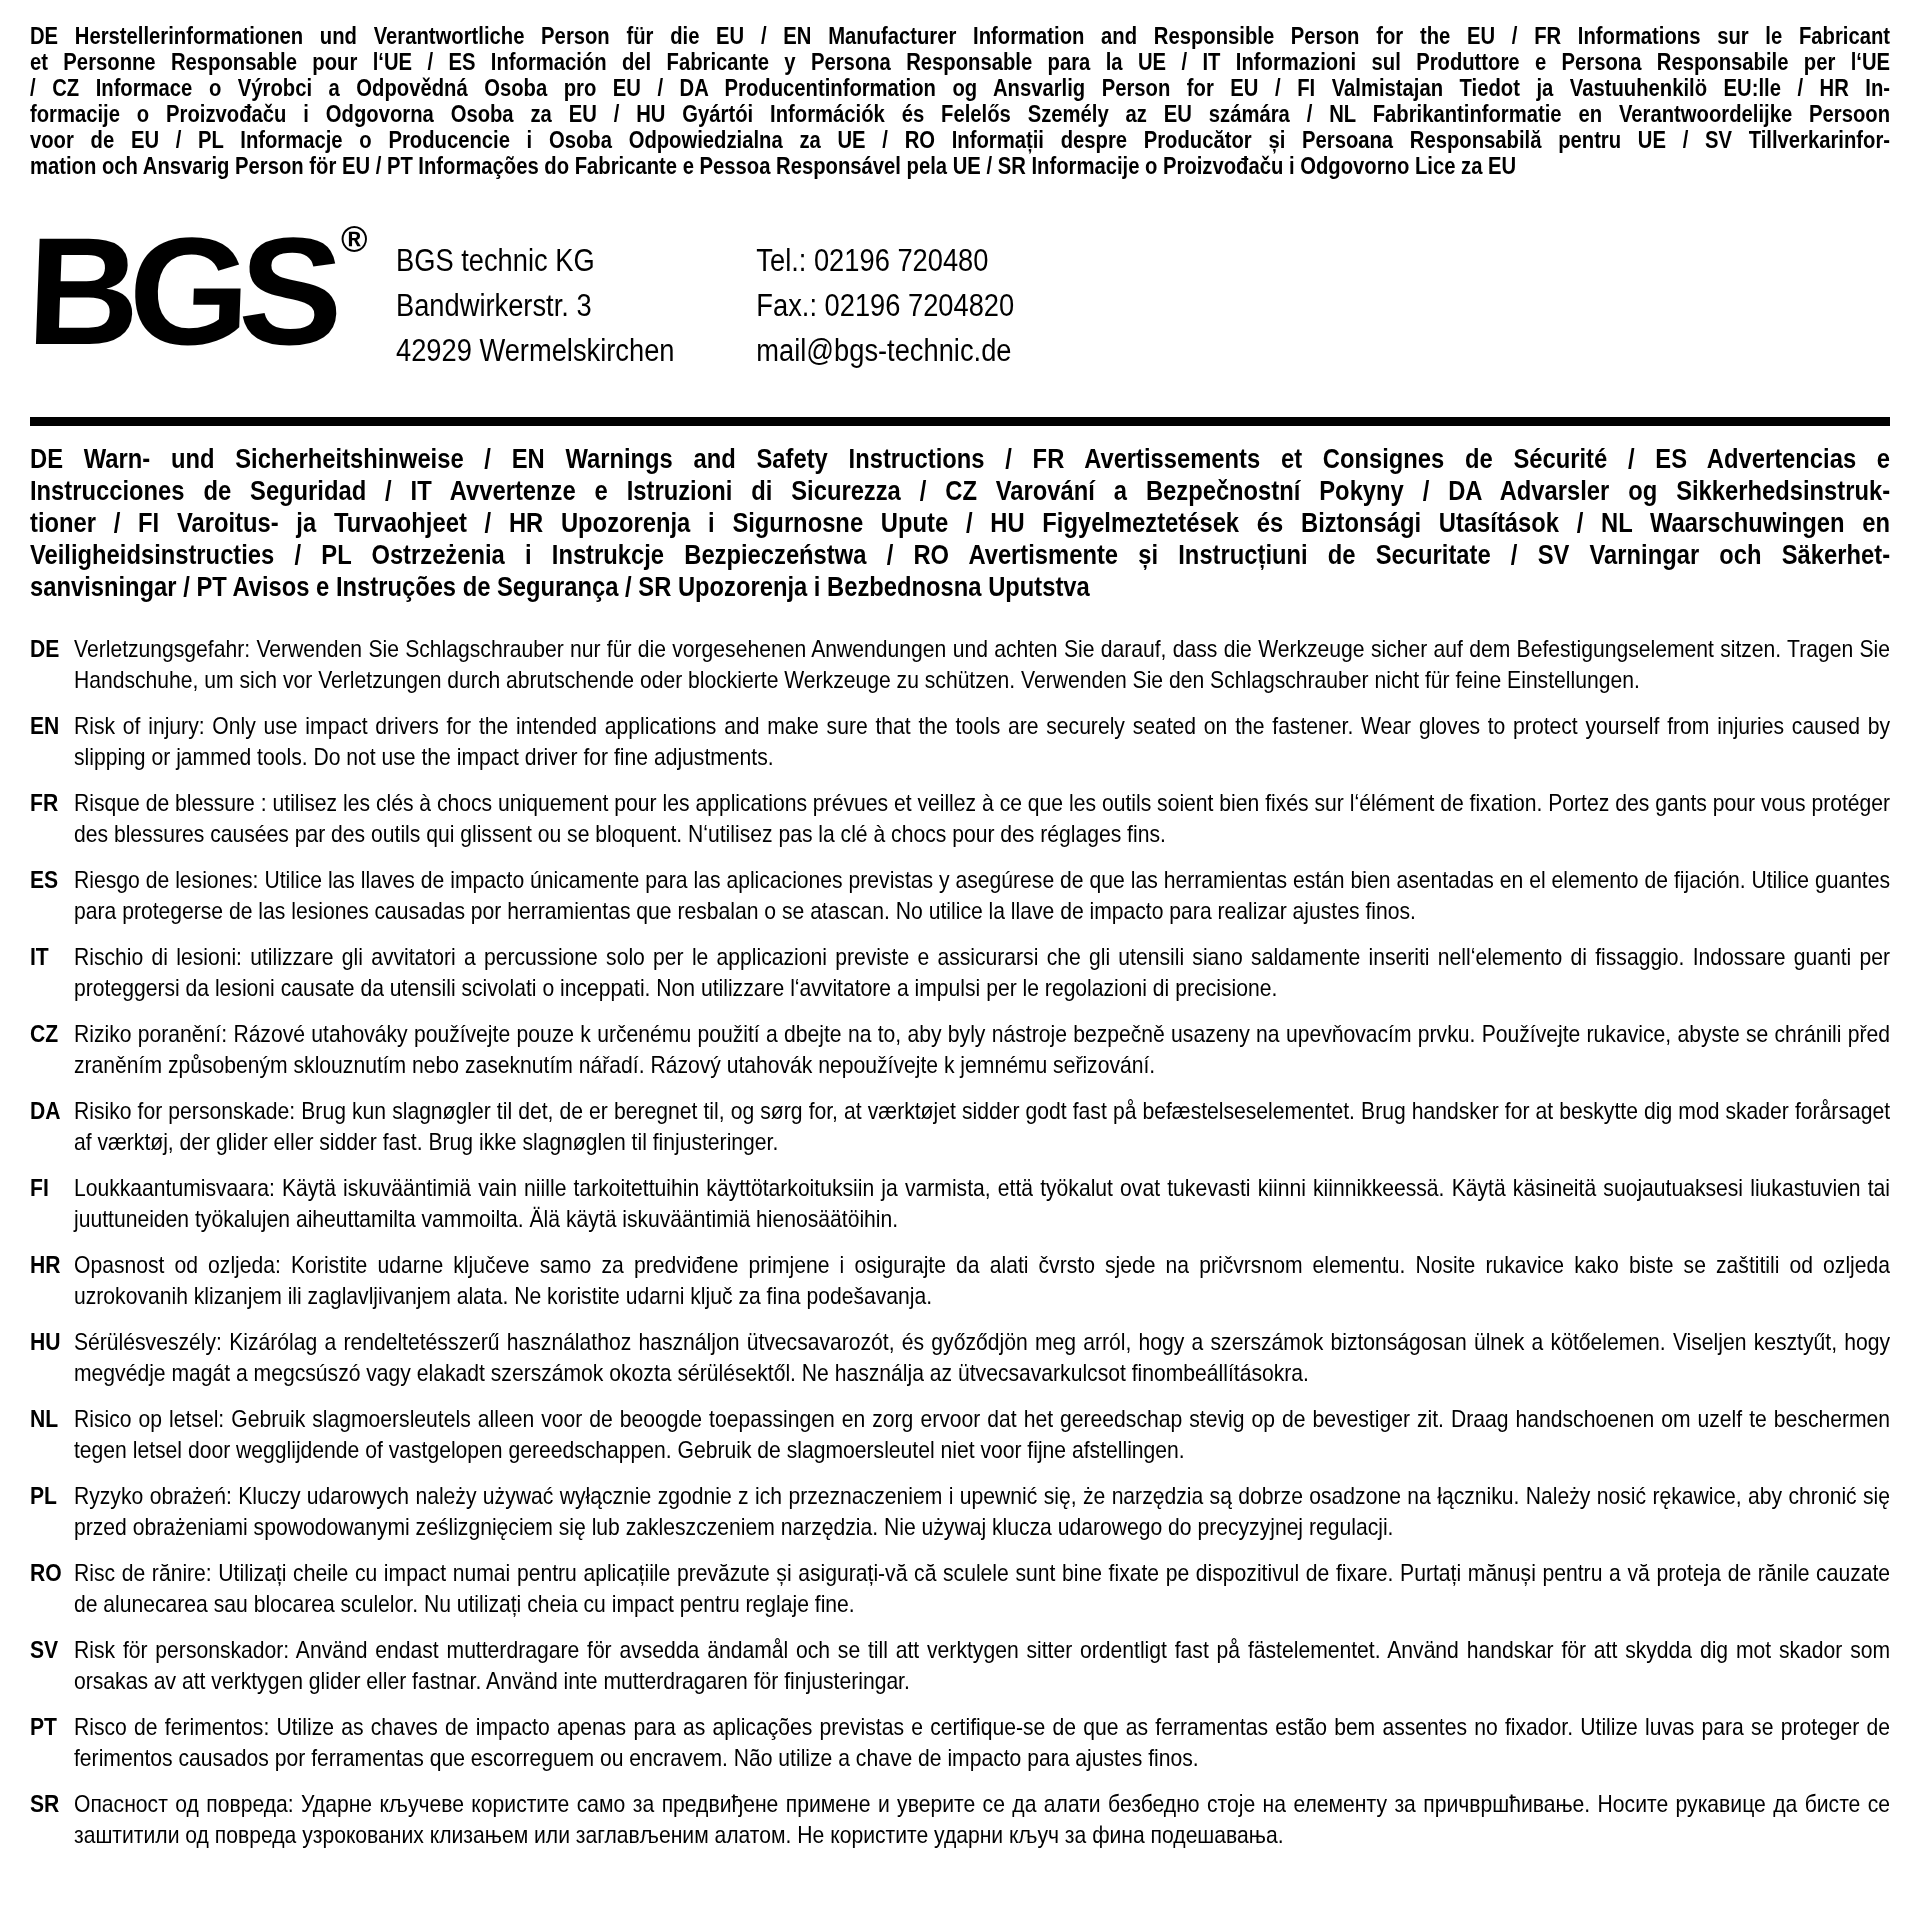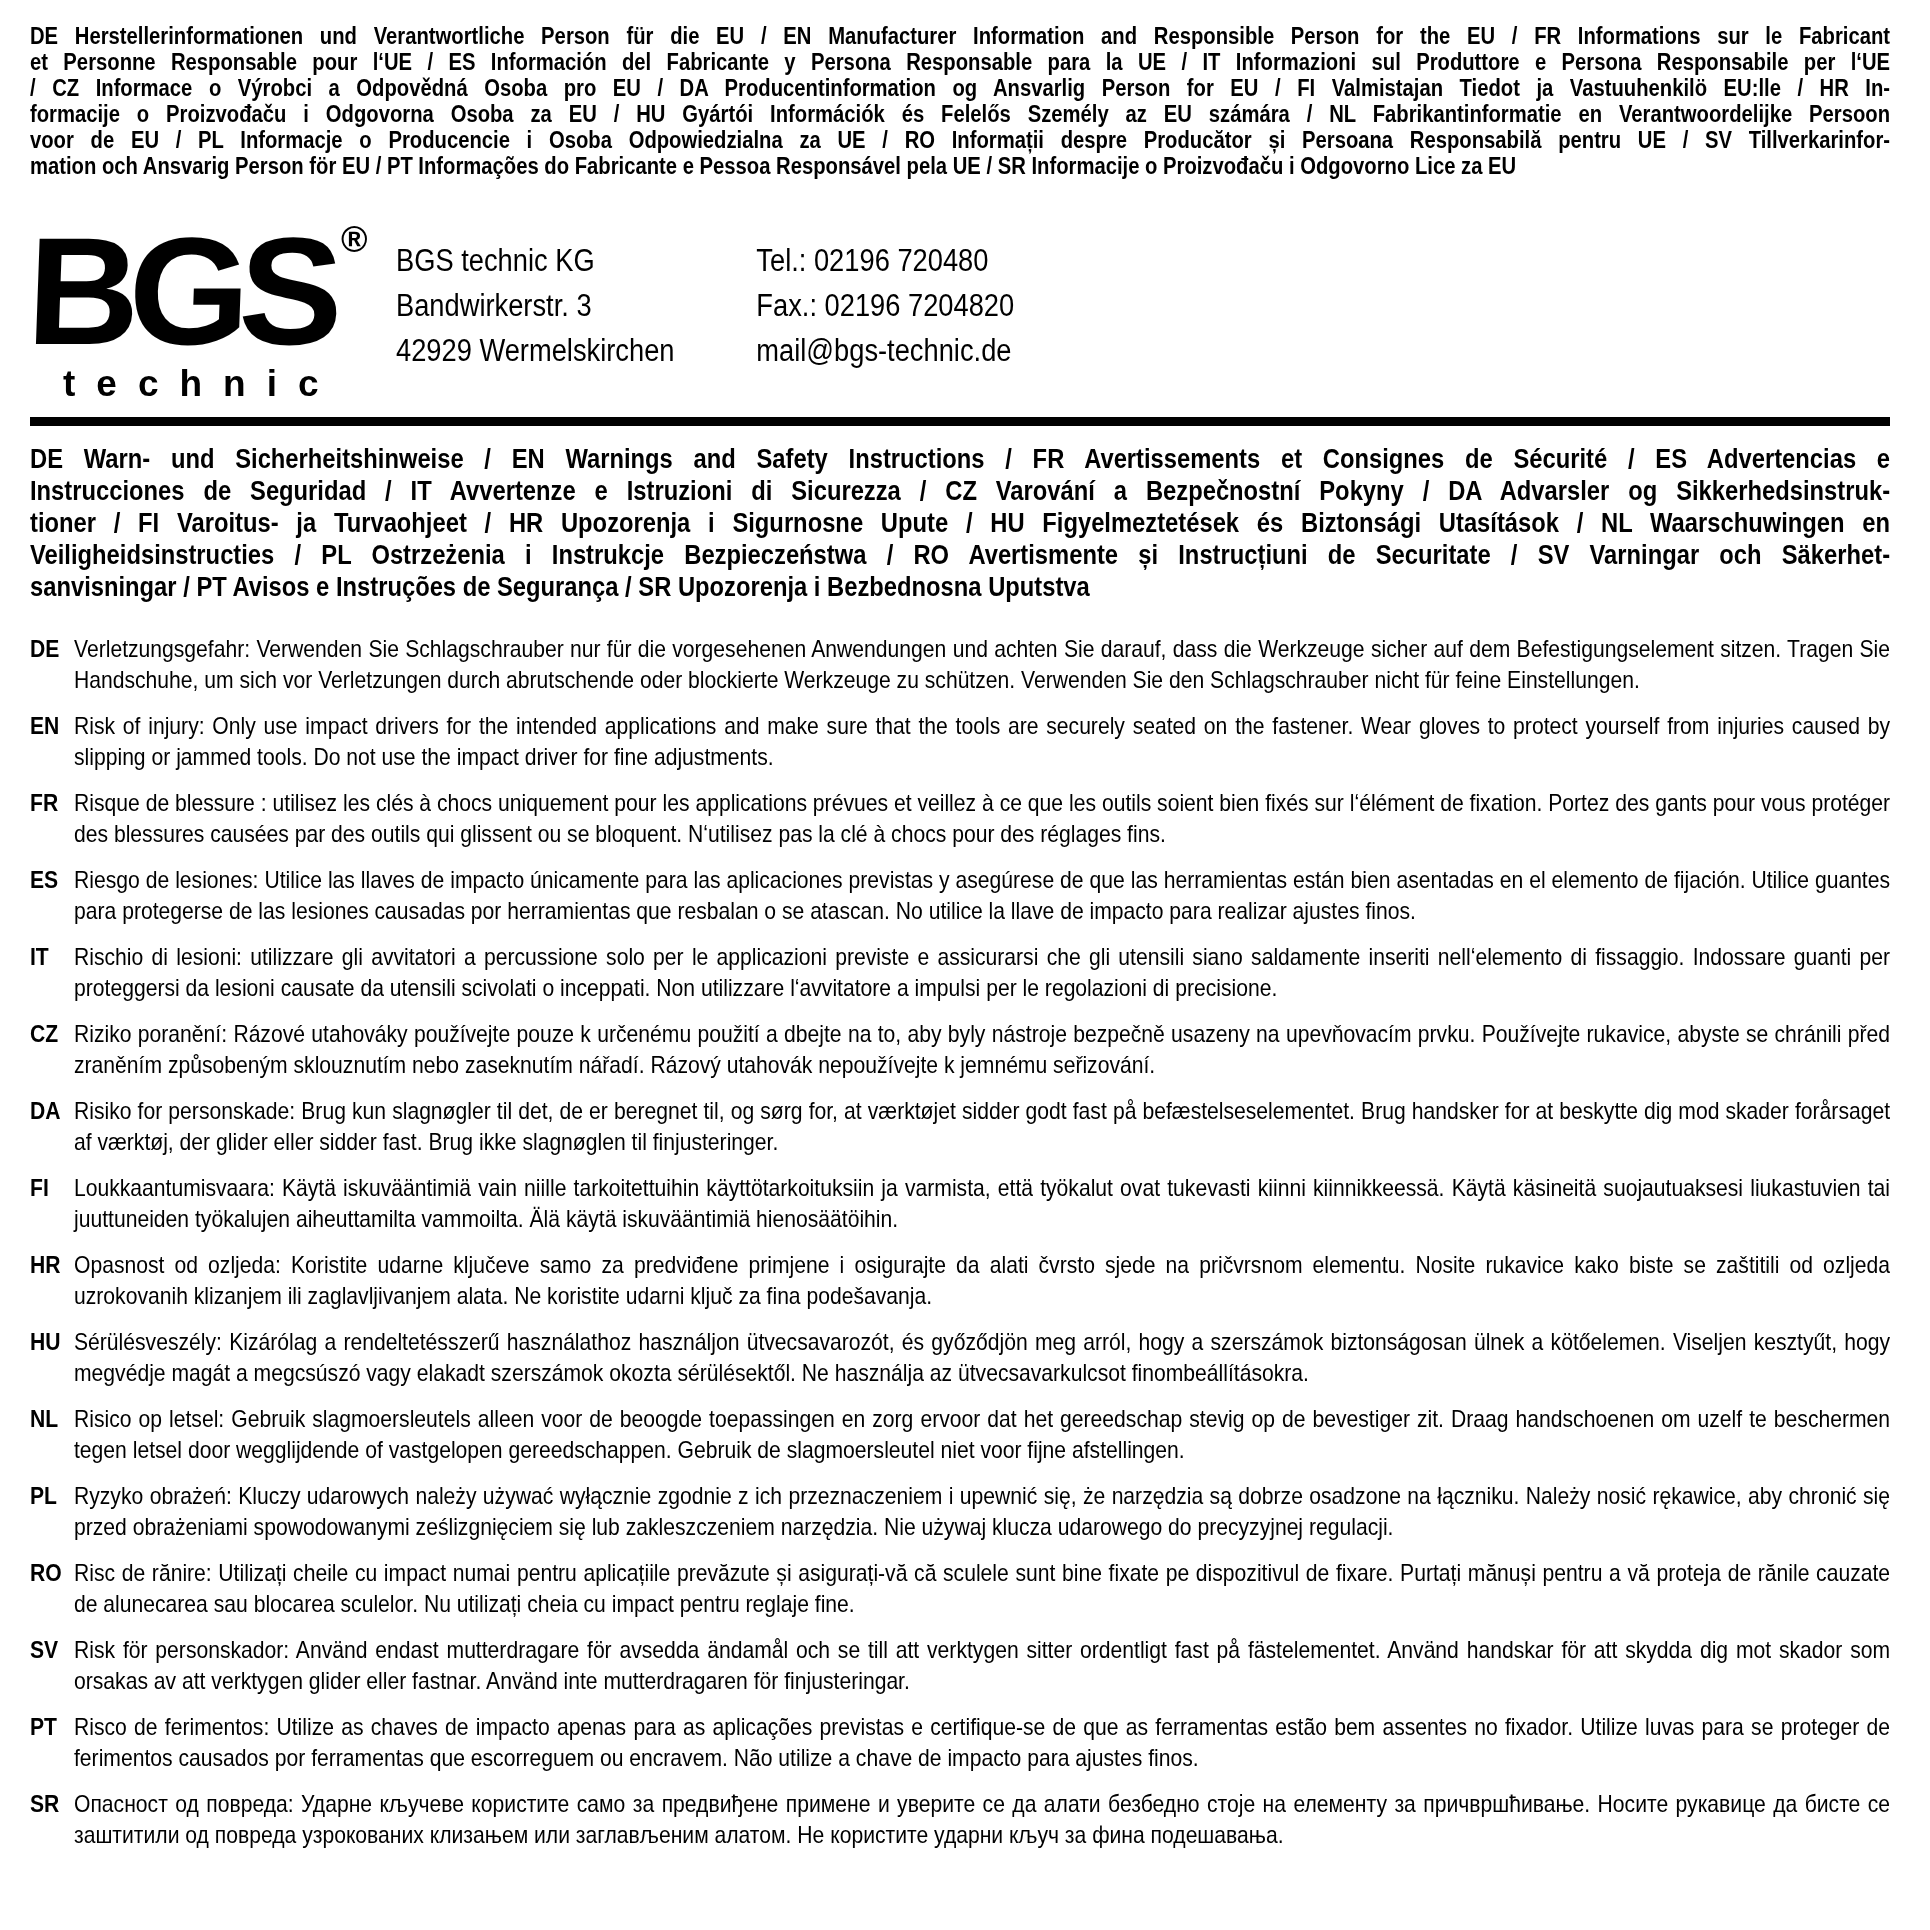--- a/index.html
+++ b/index.html
@@ -101,21 +101,20 @@
     <div class="jline">/  CZ Informace o Výrobci a Odpovědná Osoba pro EU  /  DA Producentinformation og Ansvarlig Person for EU  /  FI Valmistajan Tiedot ja Vastuuhenkilö EU:lle  /  HR In-</div>
     <div class="jline">formacije o Proizvođaču i Odgovorna Osoba za EU  /  HU Gyártói Információk és Felelős Személy az EU számára  /  NL Fabrikantinformatie en Verantwoordelijke Persoon</div>
     <div class="jline">voor de EU  /  PL Informacje o Producencie i Osoba Odpowiedzialna za UE  /  RO Informații despre Producător și Persoana Responsabilă pentru UE  /  SV Tillverkarinfor-</div>
     <div>mation och Ansvarig Person för EU  /  PT Informações do Fabricante e Pessoa Responsável pela UE  /  SR Informacije o Proizvođaču i Odgovorno Lice za EU</div>
   </div>
 
   <div class="brand-row">
     <div class="logo">
       <div class="logo-main">BGS</div>
       <div class="logo-reg">®</div>
-      <div class="logo-sub">technic</div>
     </div>
 
     <div class="addr-wrap narrow">
       <div class="addr-col">
         <div>BGS technic KG</div>
         <div>Bandwirkerstr. 3</div>
         <div>42929 Wermelskirchen</div>
       </div>
       <div class="addr-col">
         <div>Tel.: 02196 720480</div>

